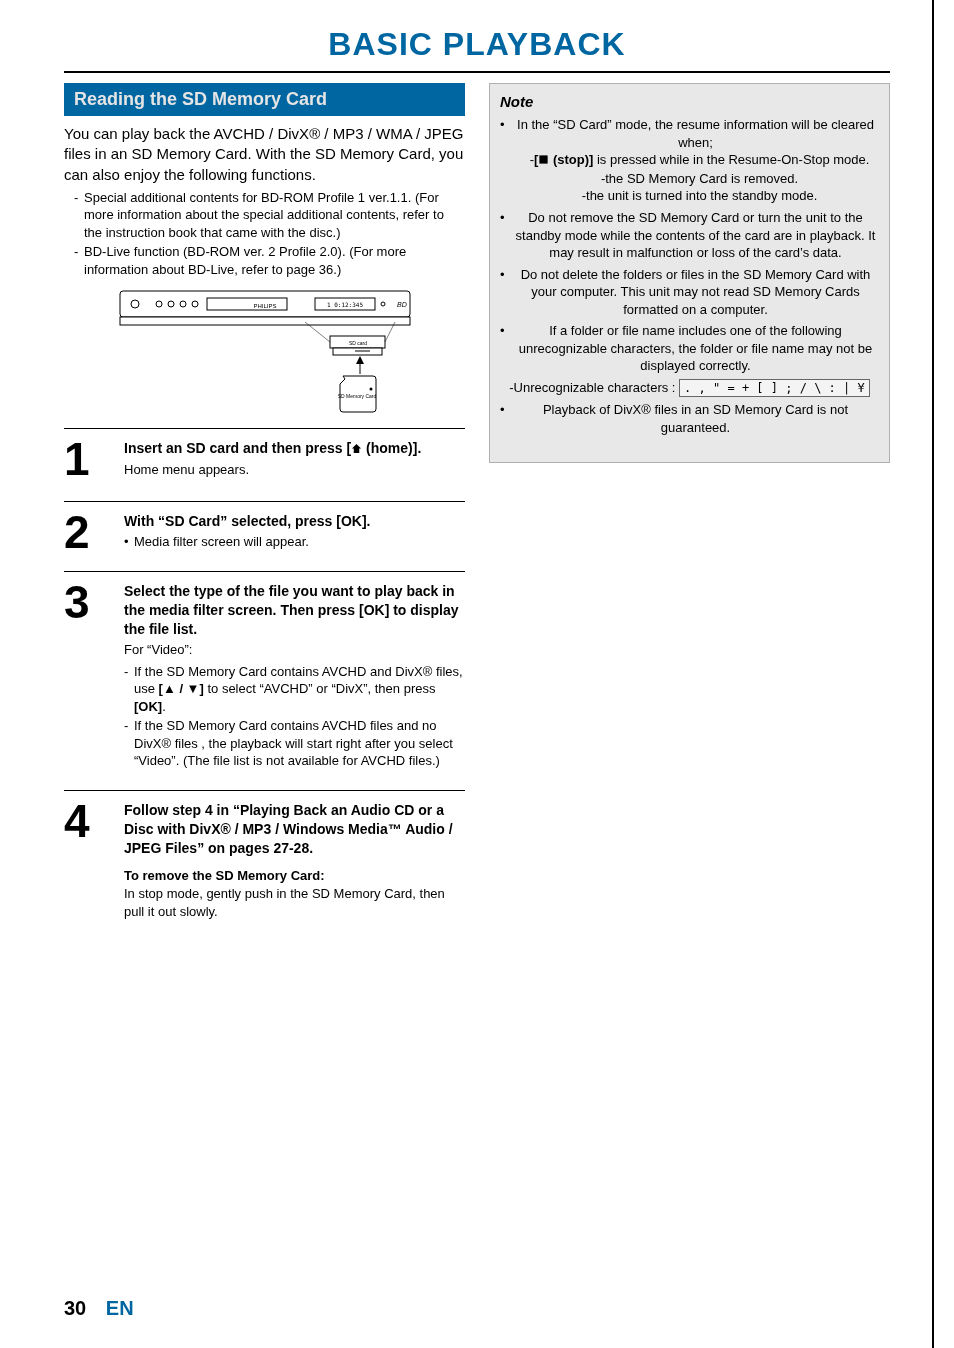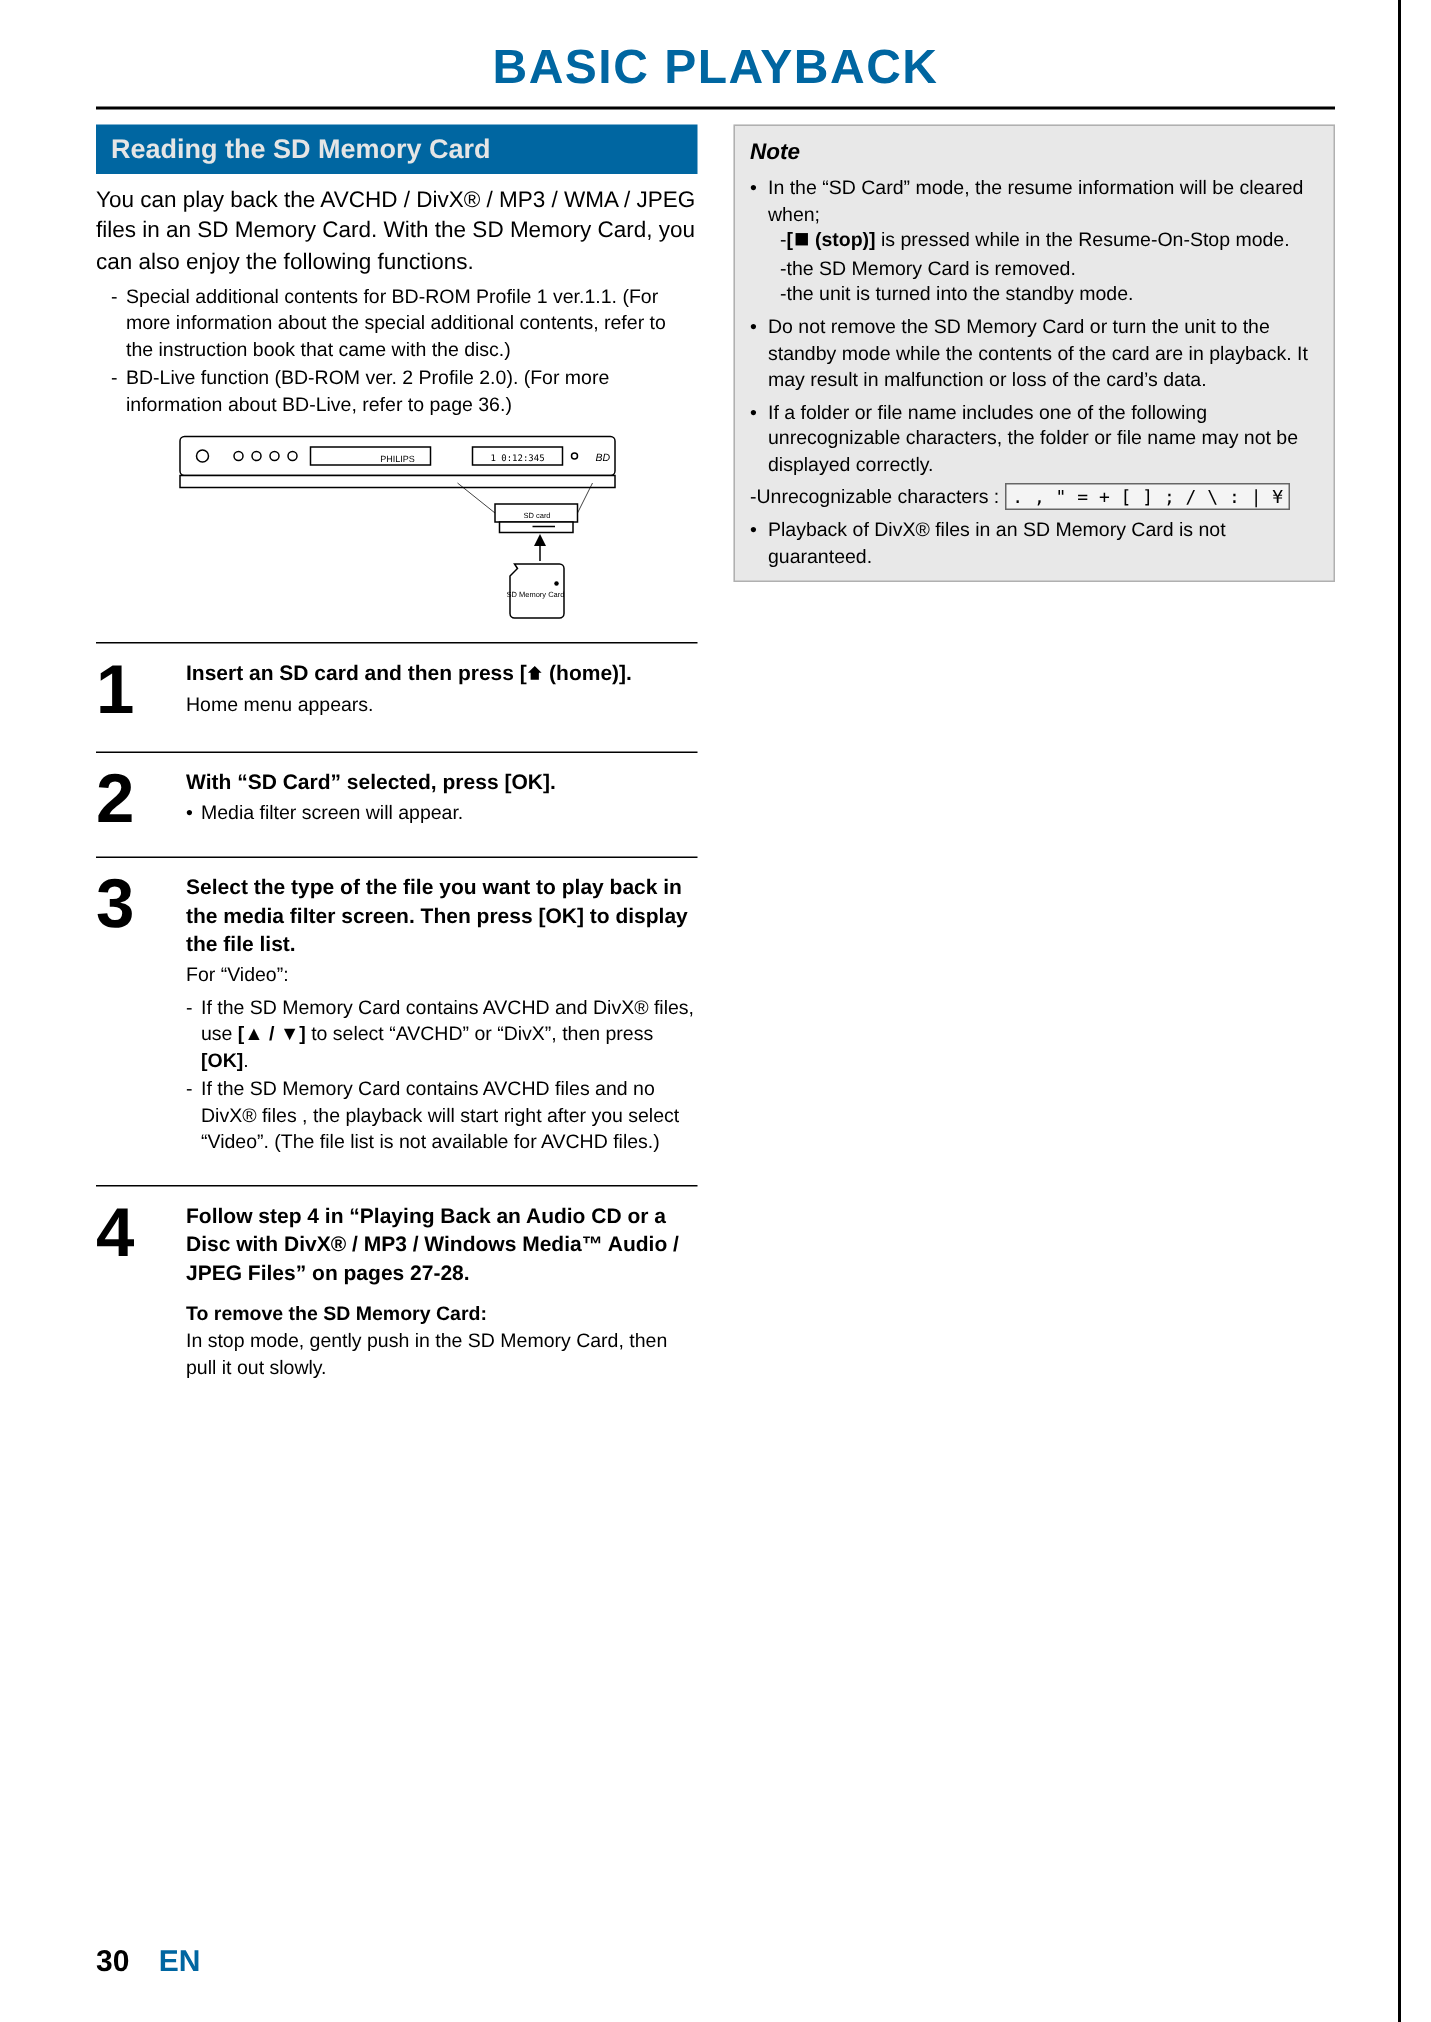--- a/index.html
+++ b/index.html
@@ -102,27 +102,27 @@
   .step-sub { margin-bottom: 4px; }
   .step-body .bullets { list-style: none; padding-left: 0; margin: 0; }
   .step-body .bullets > li { position: relative; padding-left: 10px; margin-bottom: 2px; }
   .step-body .bullets > li.dot::before { content: "\2022"; position: absolute; left: 0; }
   .step-body .bullets > li.dash::before { content: "-"; position: absolute; left: 0; }
   .bold { font-weight: 700; }
 
   .note-box {
     background: var(--note-bg);
     border: 1px solid var(--note-border);
-    padding: 8px 10px 3px 10px;
+    padding: 8px 10px 22px 10px;
     font-size: 13px;
     line-height: 1.35;
   }
   .note-title { font-weight: 700; font-style: italic; font-size: 15px; margin-bottom: 4px; }
   .note-list { list-style: none; padding-left: 0; margin: 0; }
-  .note-list > li { position: relative; padding-left: 12px; margin-bottom: 4px; }
+  .note-list > li { position: relative; padding-left: 12px; margin-bottom: 4px; text-align: center; }
   .note-list > li.bullet::before { content: "\2022"; position: absolute; left: 0; }
   .note-sub { padding-left: 8px; }
   .chars-box {
     display: inline-block;
     border: 1px solid #666;
     padding: 0 4px;
     background: #f4f4f4;
     font-family: monospace;
     font-size: 12px;
   }
@@ -269,20 +269,21 @@
             <div>
               <span>-</span><span class="bold">[</span><span class="glyph"><svg viewBox="0 0 12 12">
                     <rect x="1.5" y="1.5" width="9" height="9" fill="#000"></rect>
                   </svg></span><span class="bold"> (stop)]</span><span> is pressed while in the Resume-On-Stop mode.</span>
             </div>
             <div><span>-</span><span>the SD Memory Card is removed.</span></div>
             <div><span>-</span><span>the unit is turned into the standby mode.</span></div>
           </div>
         </li>
         <li class="bullet">Do not remove the SD Memory Card or turn the unit to the standby mode while the contents of the card are in playback. It may result in malfunction or loss of the card’s data.</li>
+        <li class="bullet">Do not delete the folders or files in the SD Memory Card with your computer. This unit may not read SD Memory Cards formatted on a computer.</li>
         <li class="bullet">If a folder or file name includes one of the following unrecognizable characters, the folder or file name may not be displayed correctly.</li>
         <li style="padding-left:0;">
           <span>-Unrecognizable characters : </span>
           <span class="chars-box">. , " = + [ ] ; / \ : | ¥</span>
         </li>
         <li class="bullet">Playback of DivX® files in an SD Memory Card is not guaranteed.</li>
       </ul>
     </div>
   </div>
 </div>

